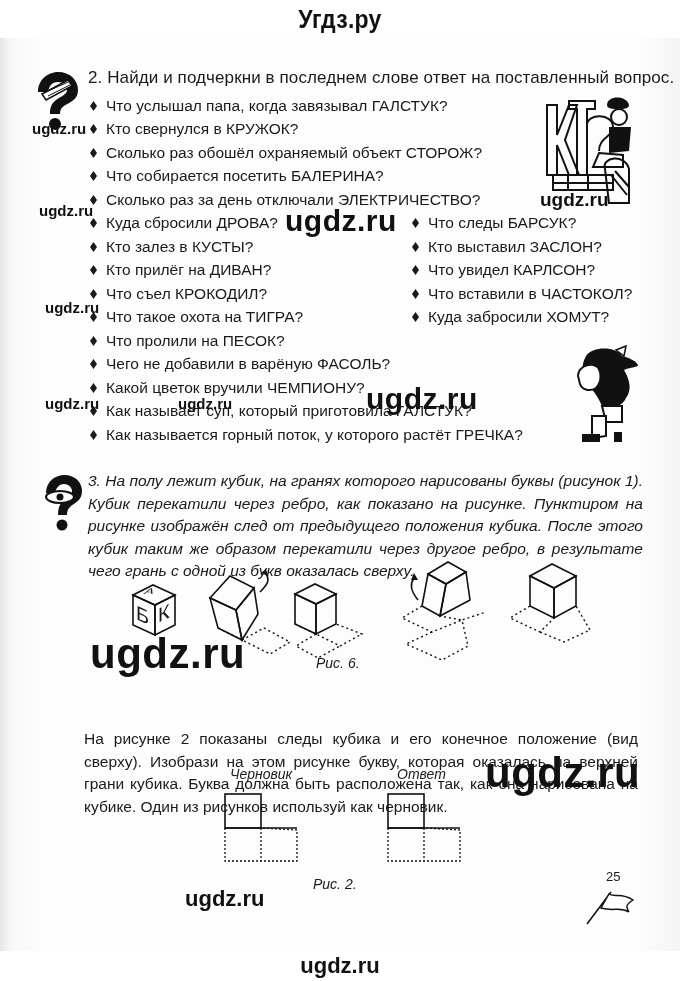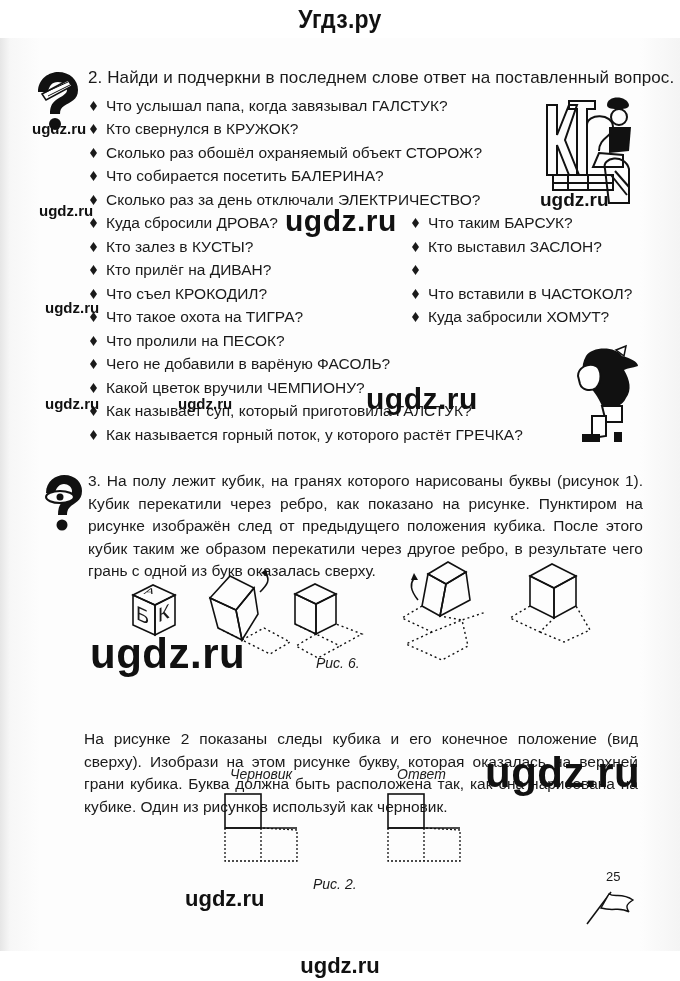--- a/index.html
+++ b/index.html
@@ -29,21 +29,21 @@
     position: absolute; font-size: 15.5px; white-space: nowrap; line-height: 18px;
   }
   .bullet .dia {
     display: inline-block; width: 7px; height: 10px; background: #1a1a1a;
     clip-path: polygon(50% 0, 100% 50%, 50% 100%, 0 50%); margin-right: 9px; vertical-align: 0px;
   }
   .para {
     position: absolute; left: 88px; width: 555px; font-size: 15.5px; line-height: 22.5px;
     text-align: justify; text-align-last: left;
   }
-  .para.t3 { top: 470px; }
+  .para.t3 { top: 470px; font-style: italic; }
   .para.t4 { left: 84px; top: 680px; width: 554px; margin-top: 48px; }
   .caption { position: absolute; font-style: italic; font-size: 14px; }
   .wm { position: absolute; font-weight: bold; color: #111; white-space: nowrap; line-height: 1; }
   .wm.small { font-size: 15px; }
   .wm.big { font-size: 36px; letter-spacing: 0.5px; }
   svg { position: absolute; overflow: visible; }
   .flag-num { position: absolute; font-size: 13px; }
 </style>
 </head>
 <body>
@@ -71,23 +71,23 @@
 <div class="bullet" style="left:90px;top:238px"><span class="dia"></span><span>Кто залез в КУСТЫ?</span></div>
 <div class="bullet" style="left:90px;top:261px"><span class="dia"></span><span>Кто прилёг на ДИВАН?</span></div>
 <div class="bullet" style="left:90px;top:285px"><span class="dia"></span><span>Что съел КРОКОДИЛ?</span></div>
 <div class="bullet" style="left:90px;top:308px"><span class="dia"></span><span>Что такое охота на ТИГРА?</span></div>
 <div class="bullet" style="left:90px;top:332px"><span class="dia"></span><span>Что пролили на ПЕСОК?</span></div>
 <div class="bullet" style="left:90px;top:355px"><span class="dia"></span><span>Чего не добавили в варёную ФАСОЛЬ?</span></div>
 <div class="bullet" style="left:90px;top:379px"><span class="dia"></span><span>Какой цветок вручили ЧЕМПИОНУ?</span></div>
 <div class="bullet" style="left:90px;top:402px"><span class="dia"></span><span>Как называет суп, который приготовила ГАЛСТУК?</span></div>
 <div class="bullet" style="left:90px;top:426px"><span class="dia"></span><span>Как называется горный поток, у которого растёт ГРЕЧКА?</span></div>
 
-<div class="bullet" style="left:412px;top:214px"><span class="dia"></span><span>Что таким БАРСУК?</span></div>
+<div class="bullet" style="left:412px;top:214px"><span class="dia"></span><span>Что следы БАРСУК?</span></div>
 <div class="bullet" style="left:412px;top:238px"><span class="dia"></span><span>Кто выставил ЗАСЛОН?</span></div>
-<div class="bullet" style="left:412px;top:261px"><span class="dia"></span></div>
+<div class="bullet" style="left:412px;top:261px"><span class="dia"></span><span>Что увидел КАРЛСОН?</span></div>
 <div class="bullet" style="left:412px;top:285px"><span class="dia"></span><span>Что вставили в ЧАСТОКОЛ?</span></div>
 <div class="bullet" style="left:412px;top:308px"><span class="dia"></span><span>Куда забросили ХОМУТ?</span></div>
 
 <svg style="left:543px;top:95px" width="95" height="110" viewBox="0 0 95 110">
   <g fill="none" stroke="#111" stroke-width="2">
     <path d="M4 10 L14 10 L14 40 L26 10 L34 10 L22 45 L36 80 L26 80 L14 50 L14 80 L4 80 Z"></path>
     <path d="M26 6 L52 6 L52 14 L44 14 L44 80 L34 80 L34 14 L26 14 Z"></path>
     <path d="M44 30 C44 18 70 18 70 32 C70 42 56 42 56 56"></path>
     <path d="M10 80 L70 80 L70 95 L10 95 Z"></path>
     <line x1="10" y1="88" x2="70" y2="88"></line>

